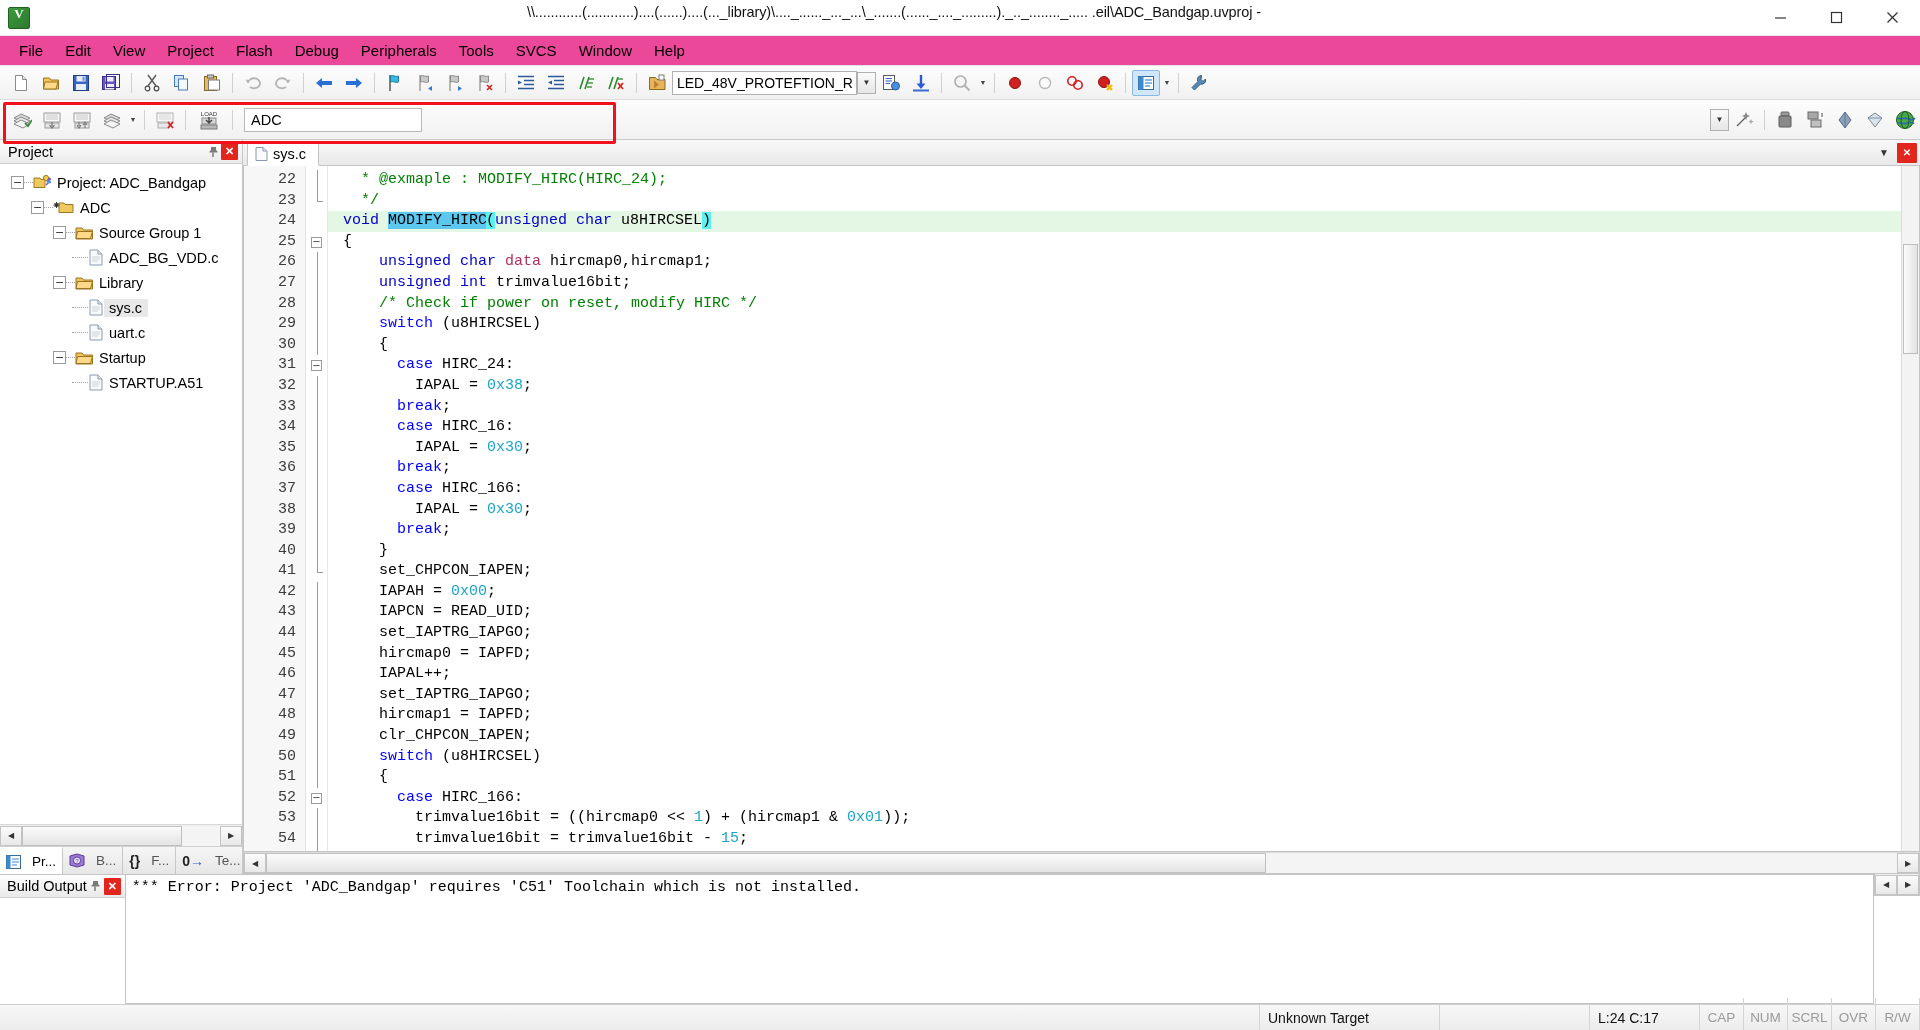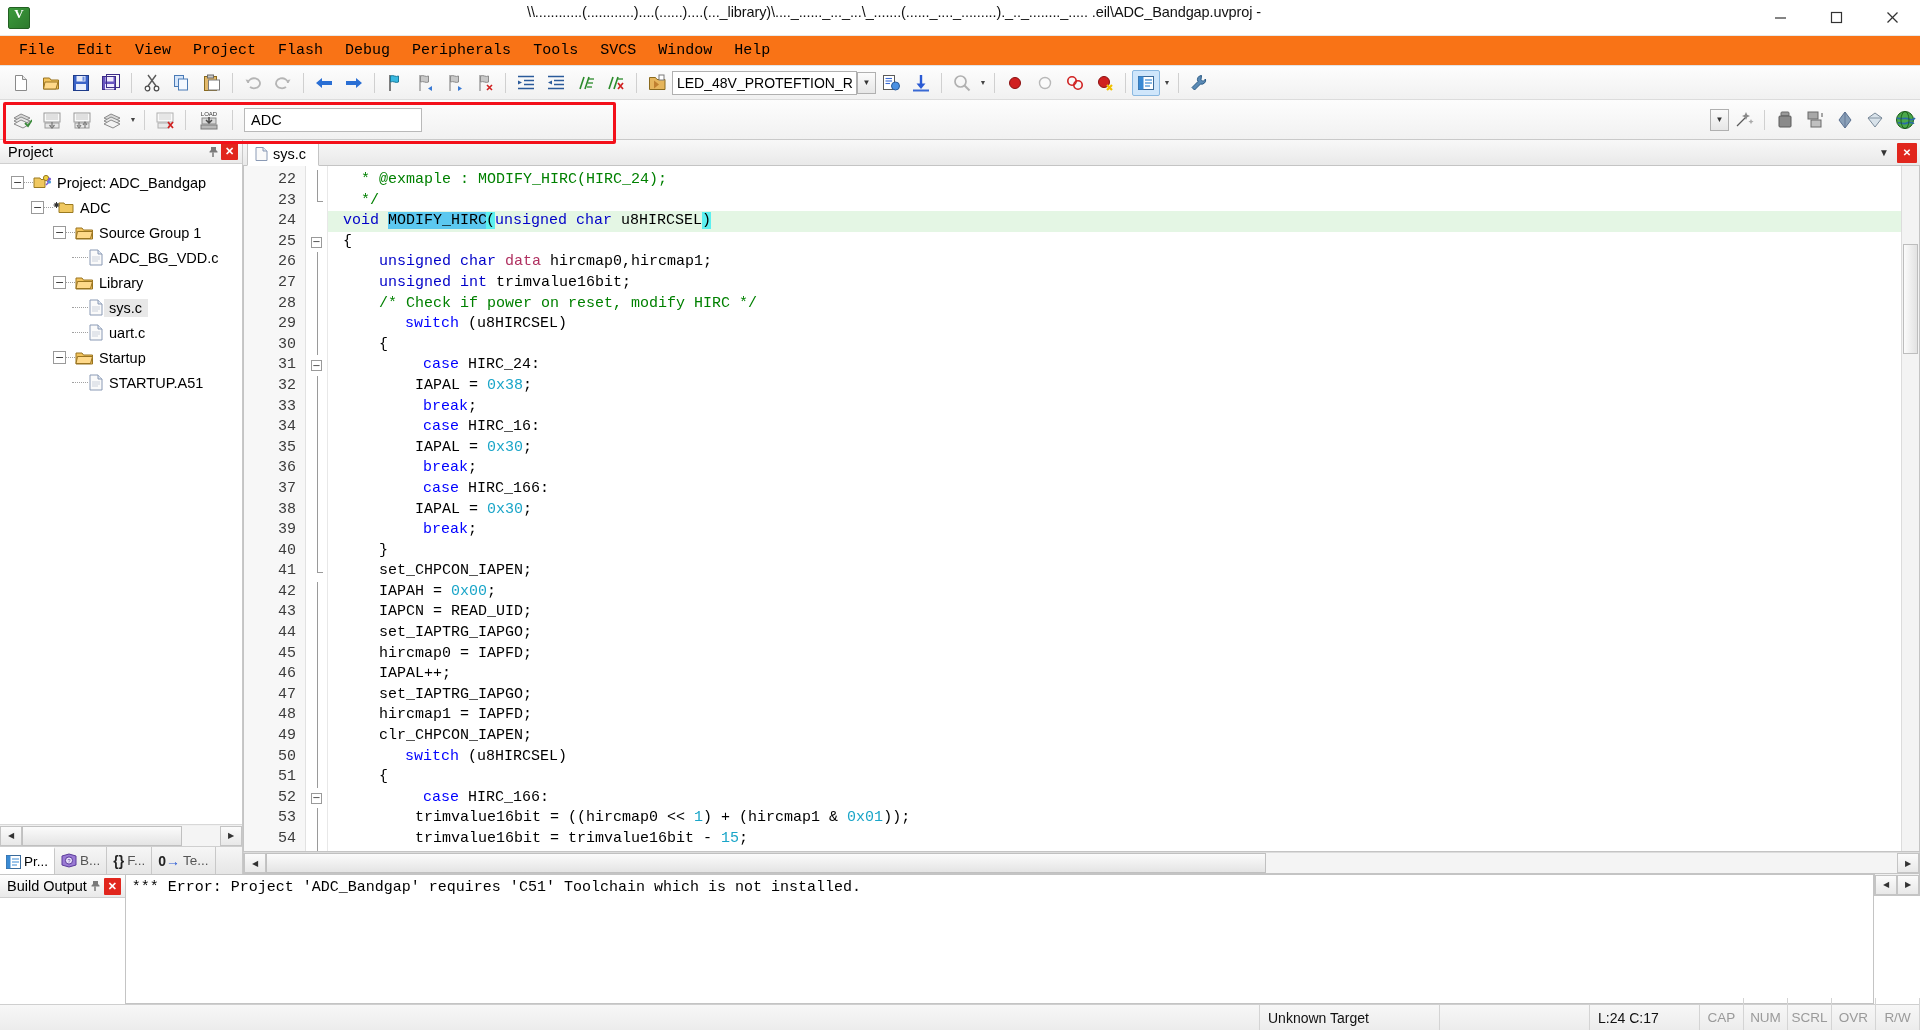--- a/index.html
+++ b/index.html
@@ -57,25 +57,24 @@
   .win-btn {
     width: 56px; height: 36px;
     display: flex; align-items: center; justify-content: center;
     color: #333; font-size: 15px;
   }
   .win-btn svg { display: block; }
 
   
   .menubar {
     height: 30px;
-    background: #f97316;
+    background: #ec4899;
     display: flex; align-items: center;
     padding-left: 8px;
     border-bottom: 1px solid #e3e3e3;
-    font-family: Liberation Mono, monospace;
   }
   .menu-item {
     padding: 4px 11px;
     font-size: 15px;
     color: #000;
     cursor: default;
     white-space: nowrap;
   }
 
   
@@ -248,21 +247,21 @@
     border-top: 1px solid #cfcfcf;
     display: flex; align-items: stretch;
     flex: none;
   }
   .ptab {
     display: flex; align-items: center;
     padding: 0 6px;
     font-size: 13.5px;
     color: #555;
     border-right: 1px solid #c8c8c8;
-    gap: 3px;
+    gap: 11px;
   }
   .ptab.active {
     background: #fff;
     color: #000;
     border-top: 2px solid #fff;
   }
 
   
   .editor-col {
     flex: 1;
@@ -369,21 +368,21 @@
   }
   .cline {
     height: 20.6px;
     line-height: 20.6px;
     white-space: pre;
     padding-left: 6px;
     color: #000;
   }
   .cline.hl { background: #e4f6e4; }
   .tok-kw   { color: #0000c8; }
-  .tok-kw2  { color: #0000ff; margin-left: 26px; }
+  .tok-kw2  { color: #0000ff; }
   .tok-cmt  { color: #008000; }
   .tok-num  { color: #1aa5c8; }
   .tok-data { color: #b03060; }
   .tok-sel  { background: #5cc8f0; color: #000; }
   .tok-brace{ background: #5cf0f0; color: #000; }
   .caret {
     display: inline-block;
     width: 0; border-left: 1px solid #000;
     height: 15px; vertical-align: -3px;
     margin: 0 -1px;

